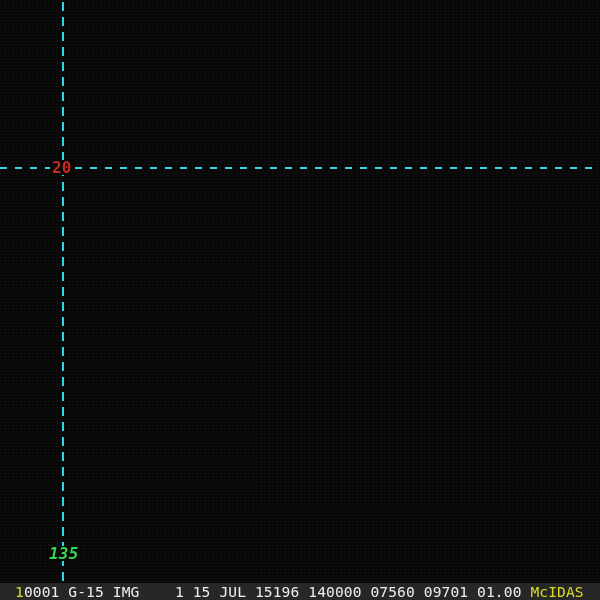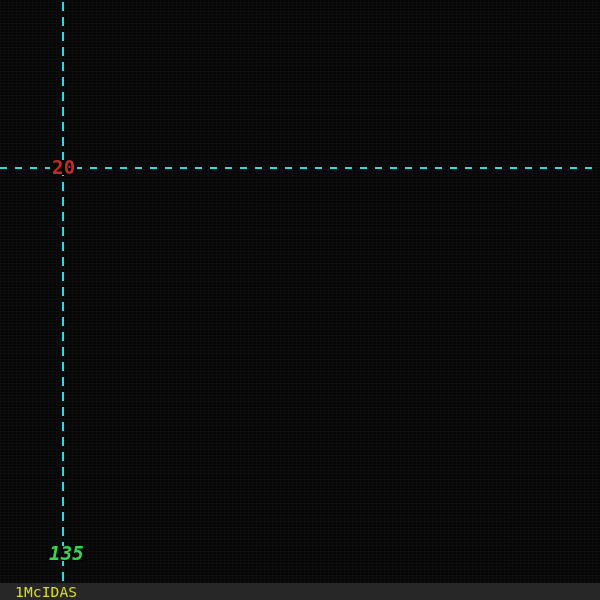--- a/index.html
+++ b/index.html
@@ -44,21 +44,21 @@
     left: 62px;
     top: 2px;
     width: 2px;
     height: 581px;
     background: repeating-linear-gradient(180deg, var(--grid) 0 9px, transparent 9px 15px);
     z-index: 1;
   }
   .geo-label {
     position: absolute;
     z-index: 2;
-    font-size: 19px;
+    font-size: 16px;
     line-height: 15px;
     font-weight: bold;
     letter-spacing: 0.2px;
     background: var(--bg);
     padding: 0 2px;
   }
   .lat-label {
     left: 50px;
     top: 160px;
     color: var(--lat);
@@ -94,14 +94,14 @@
 <div class="screen">
   <div class="noise"></div>
 
   <div class="hline"></div>
   <div class="vline"></div>
 
   <div class="geo-label lat-label">20</div>
 
   <div class="geo-label lon-label">135</div>
 
-  <div class="statusbar"><span class="accent">1</span><span class="accent">McIDAS</span></div>
+  <div class="statusbar"><span class="accent">1</span><span class="info">0001 G-15 IMG    1 15 JUL 15196 140000 07560 09701 01.00 </span><span class="accent">McIDAS</span></div>
 </div>
 
 </body></html>

